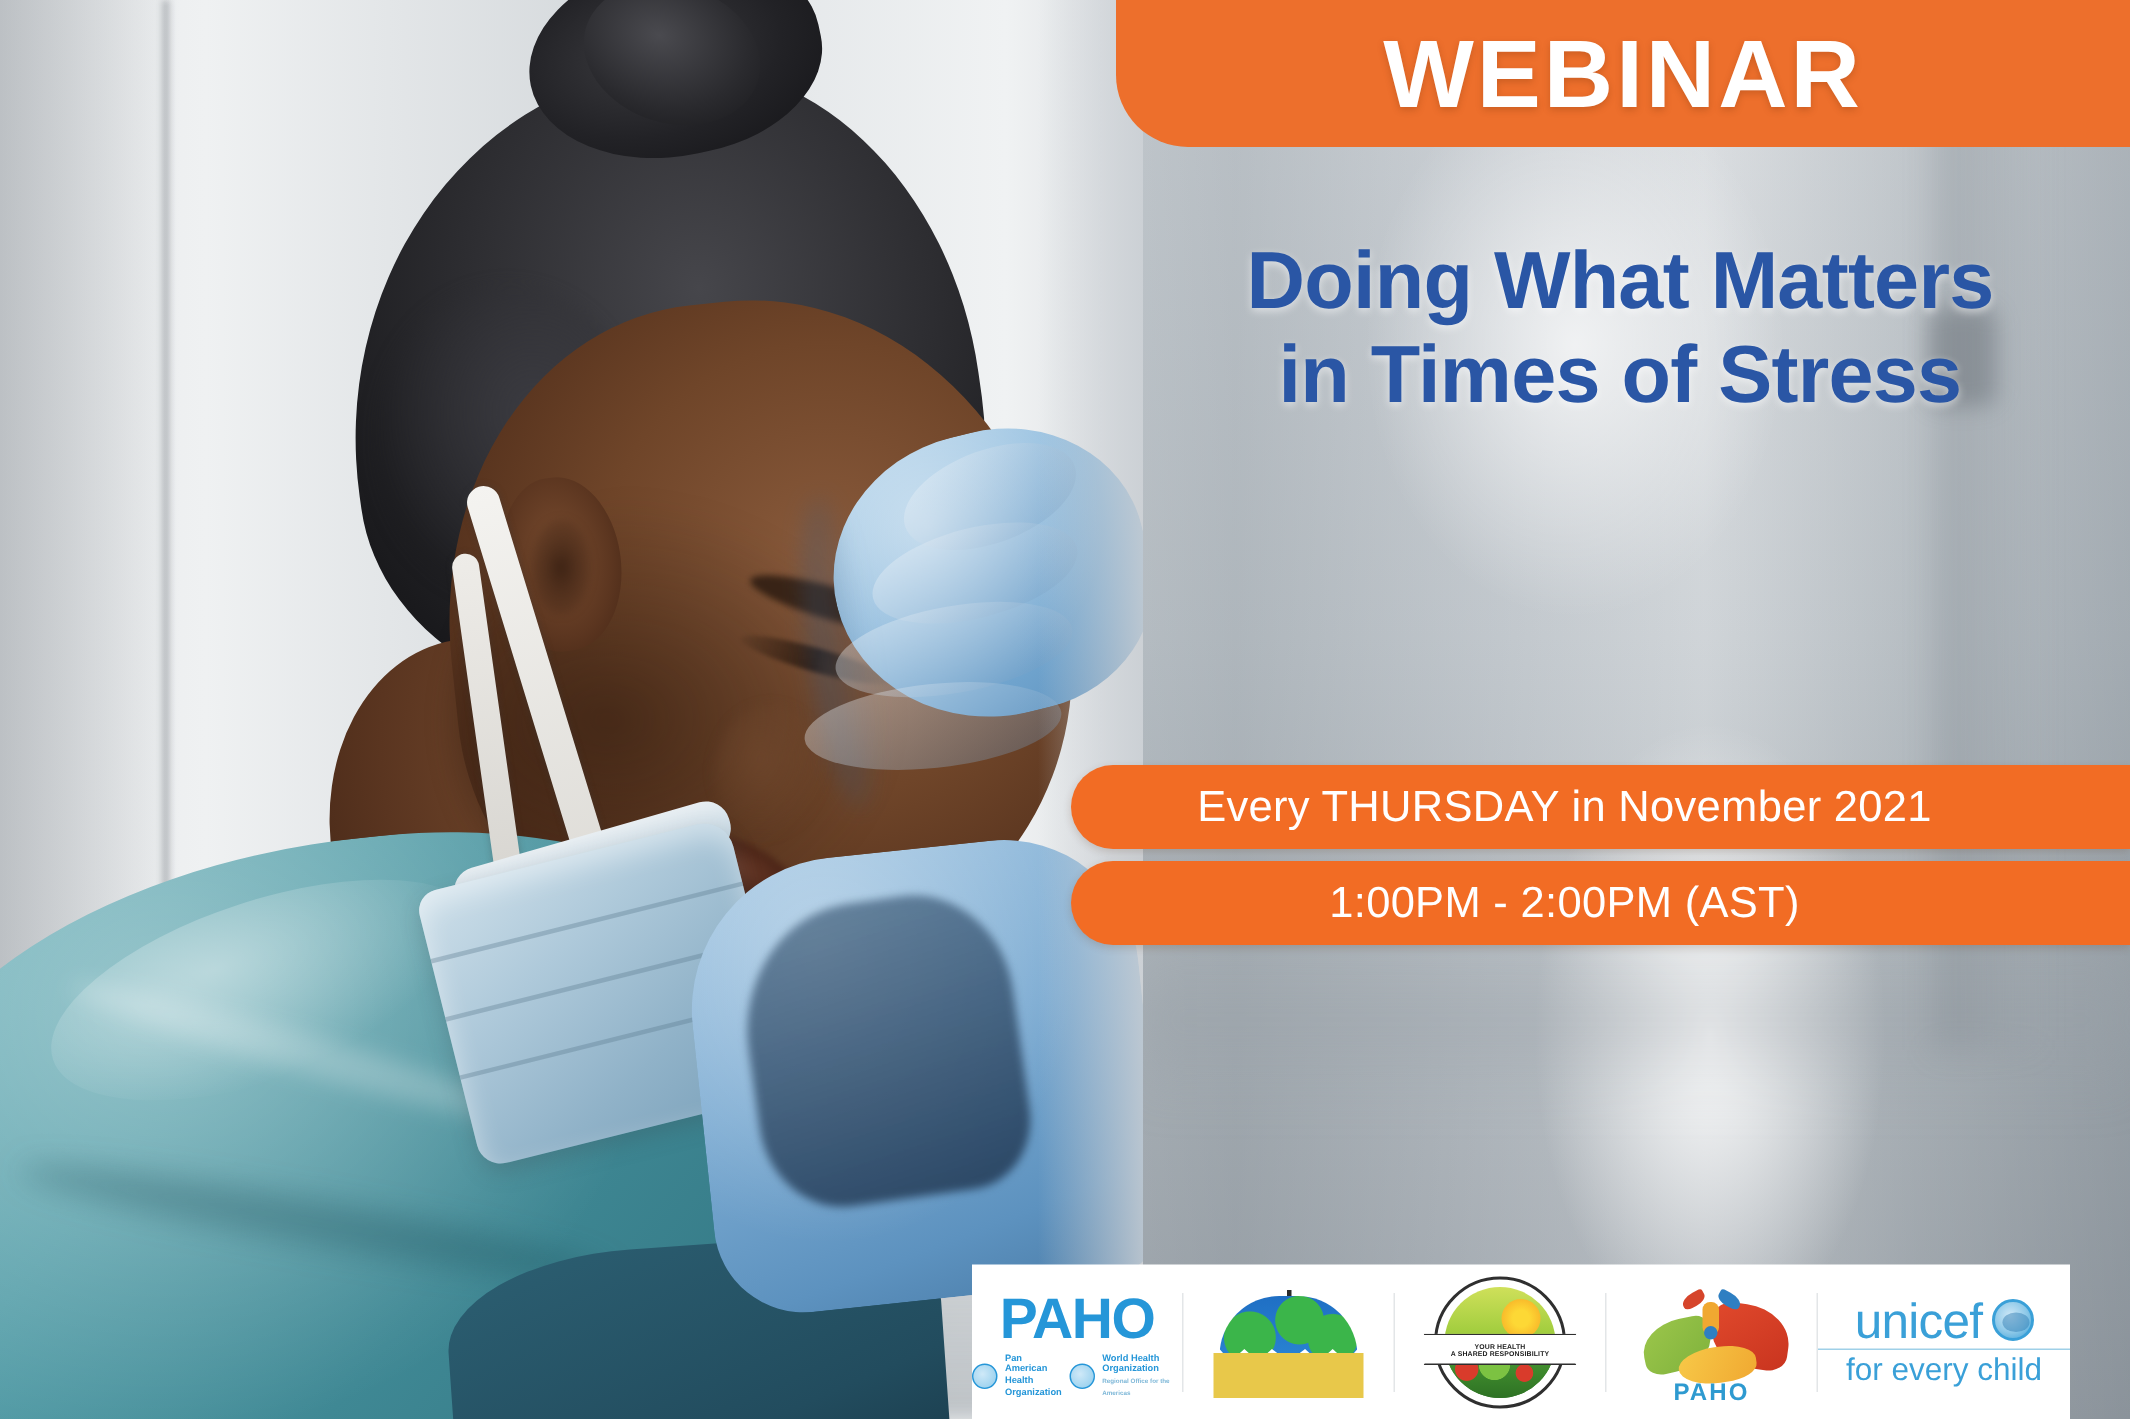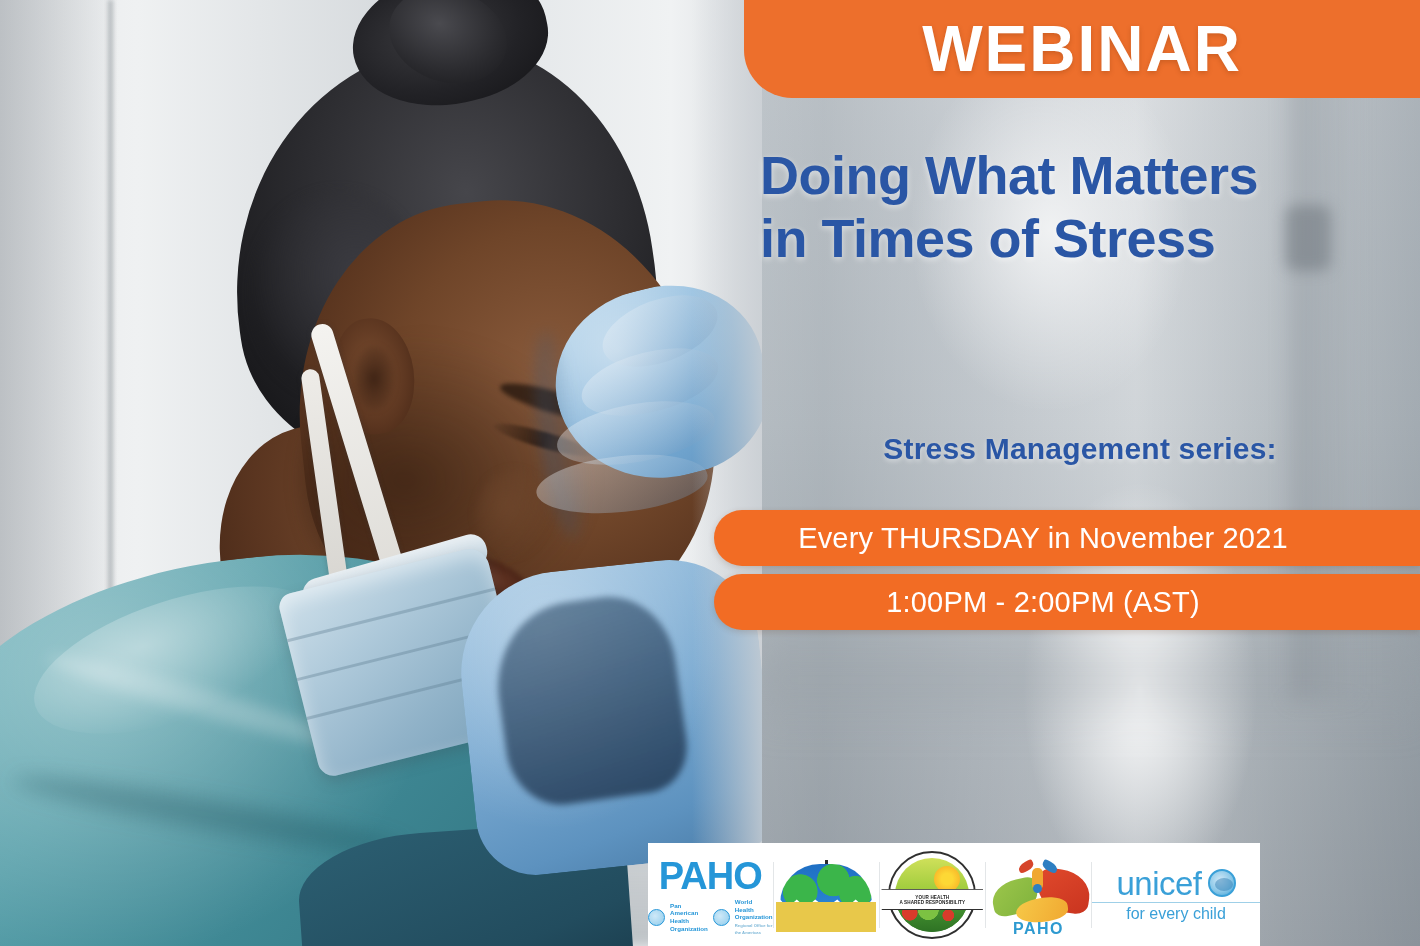--- a/index.html
+++ b/index.html
@@ -292,21 +292,22 @@
     color:#ffffff;
     font-size:64px;
     font-weight:bold;
     letter-spacing:2px;
     line-height:1;
     text-shadow:0 2px 5px rgba(120,50,10,0.28);
   }
 
   
   .title-block {
-    position:absolute; left:760px; top:144px; width:640px;
+    position:absolute; left:760px; top:156px; width:640px;
+    text-align:center;
   }
   .title-line {
     color:#2a56a5;
     font-size:54px;
     font-weight:bold;
     line-height:1.16;
     letter-spacing:-0.5px;
     text-shadow:0 2px 6px rgba(255,255,255,0.55);
   }
 
@@ -336,21 +337,21 @@
     font-size:29px;
     font-weight:normal;
     letter-spacing:0.2px;
     padding-right:48px;
   }
   .bar-date { top:510px; }
   .bar-time { top:574px; }
 
   
   .logo-strip {
-    position:absolute; left:648px; top:843px; width:612px; height:103px;
+    position:absolute; left:648px; top:843px; width:732px; height:103px;
     background:#ffffff;
     display:flex; align-items:center;
   }
   .logo-cell {
     flex:1 1 0;
     height:100%;
     display:flex; align-items:center; justify-content:center;
     position:relative;
   }
   .logo-div {
@@ -478,21 +479,21 @@
   .unicef-emb {
     width:28px; height:28px; border-radius:50%;
     background:radial-gradient(circle at 42% 38%, #cfe8f7 0%, #8cc8e8 55%, #3aa0d8 100%);
     border:2px solid #3aa0d8; flex:none; position:relative;
   }
   .unicef-emb::after {
     content:""; position:absolute; left:5px; top:7px; width:18px; height:13px;
     border-radius:50%; background:rgba(42,120,175,0.45);
   }
   .unicef-rule { width:168px; height:1.3px; background:#9fd0e8; }
-  .unicef-tag { color:#3aa0d8; font-size:16px; line-height:1.1; }
+  .unicef-tag { color:#3aa0d8; font-size:21px; line-height:1.1; }
 </style>
 </head>
 <body>
 
 <div class="poster">
 
   <div class="bg-corridor"></div>
   <div class="bg-floorline"></div>
   <div class="bg-doorframe"></div>
   <div class="bg-handle"></div>
@@ -548,21 +549,20 @@
 
   <div class="webinar-banner">
     <div class="webinar-text">WEBINAR</div>
   </div>
 
   <div class="title-block">
     <div class="title-line">Doing What Matters</div>
     <div class="title-line">in Times of Stress</div>
   </div>
 
-  <div class="subtitle">Stress Management series:</div>
 
   <div class="info-bar bar-date">
     <span>Every THURSDAY in November 2021</span>
   </div>
   <div class="info-bar bar-time">
     <span>1:00PM - 2:00PM (AST)</span>
   </div>
 
   <div class="logo-strip">
 

